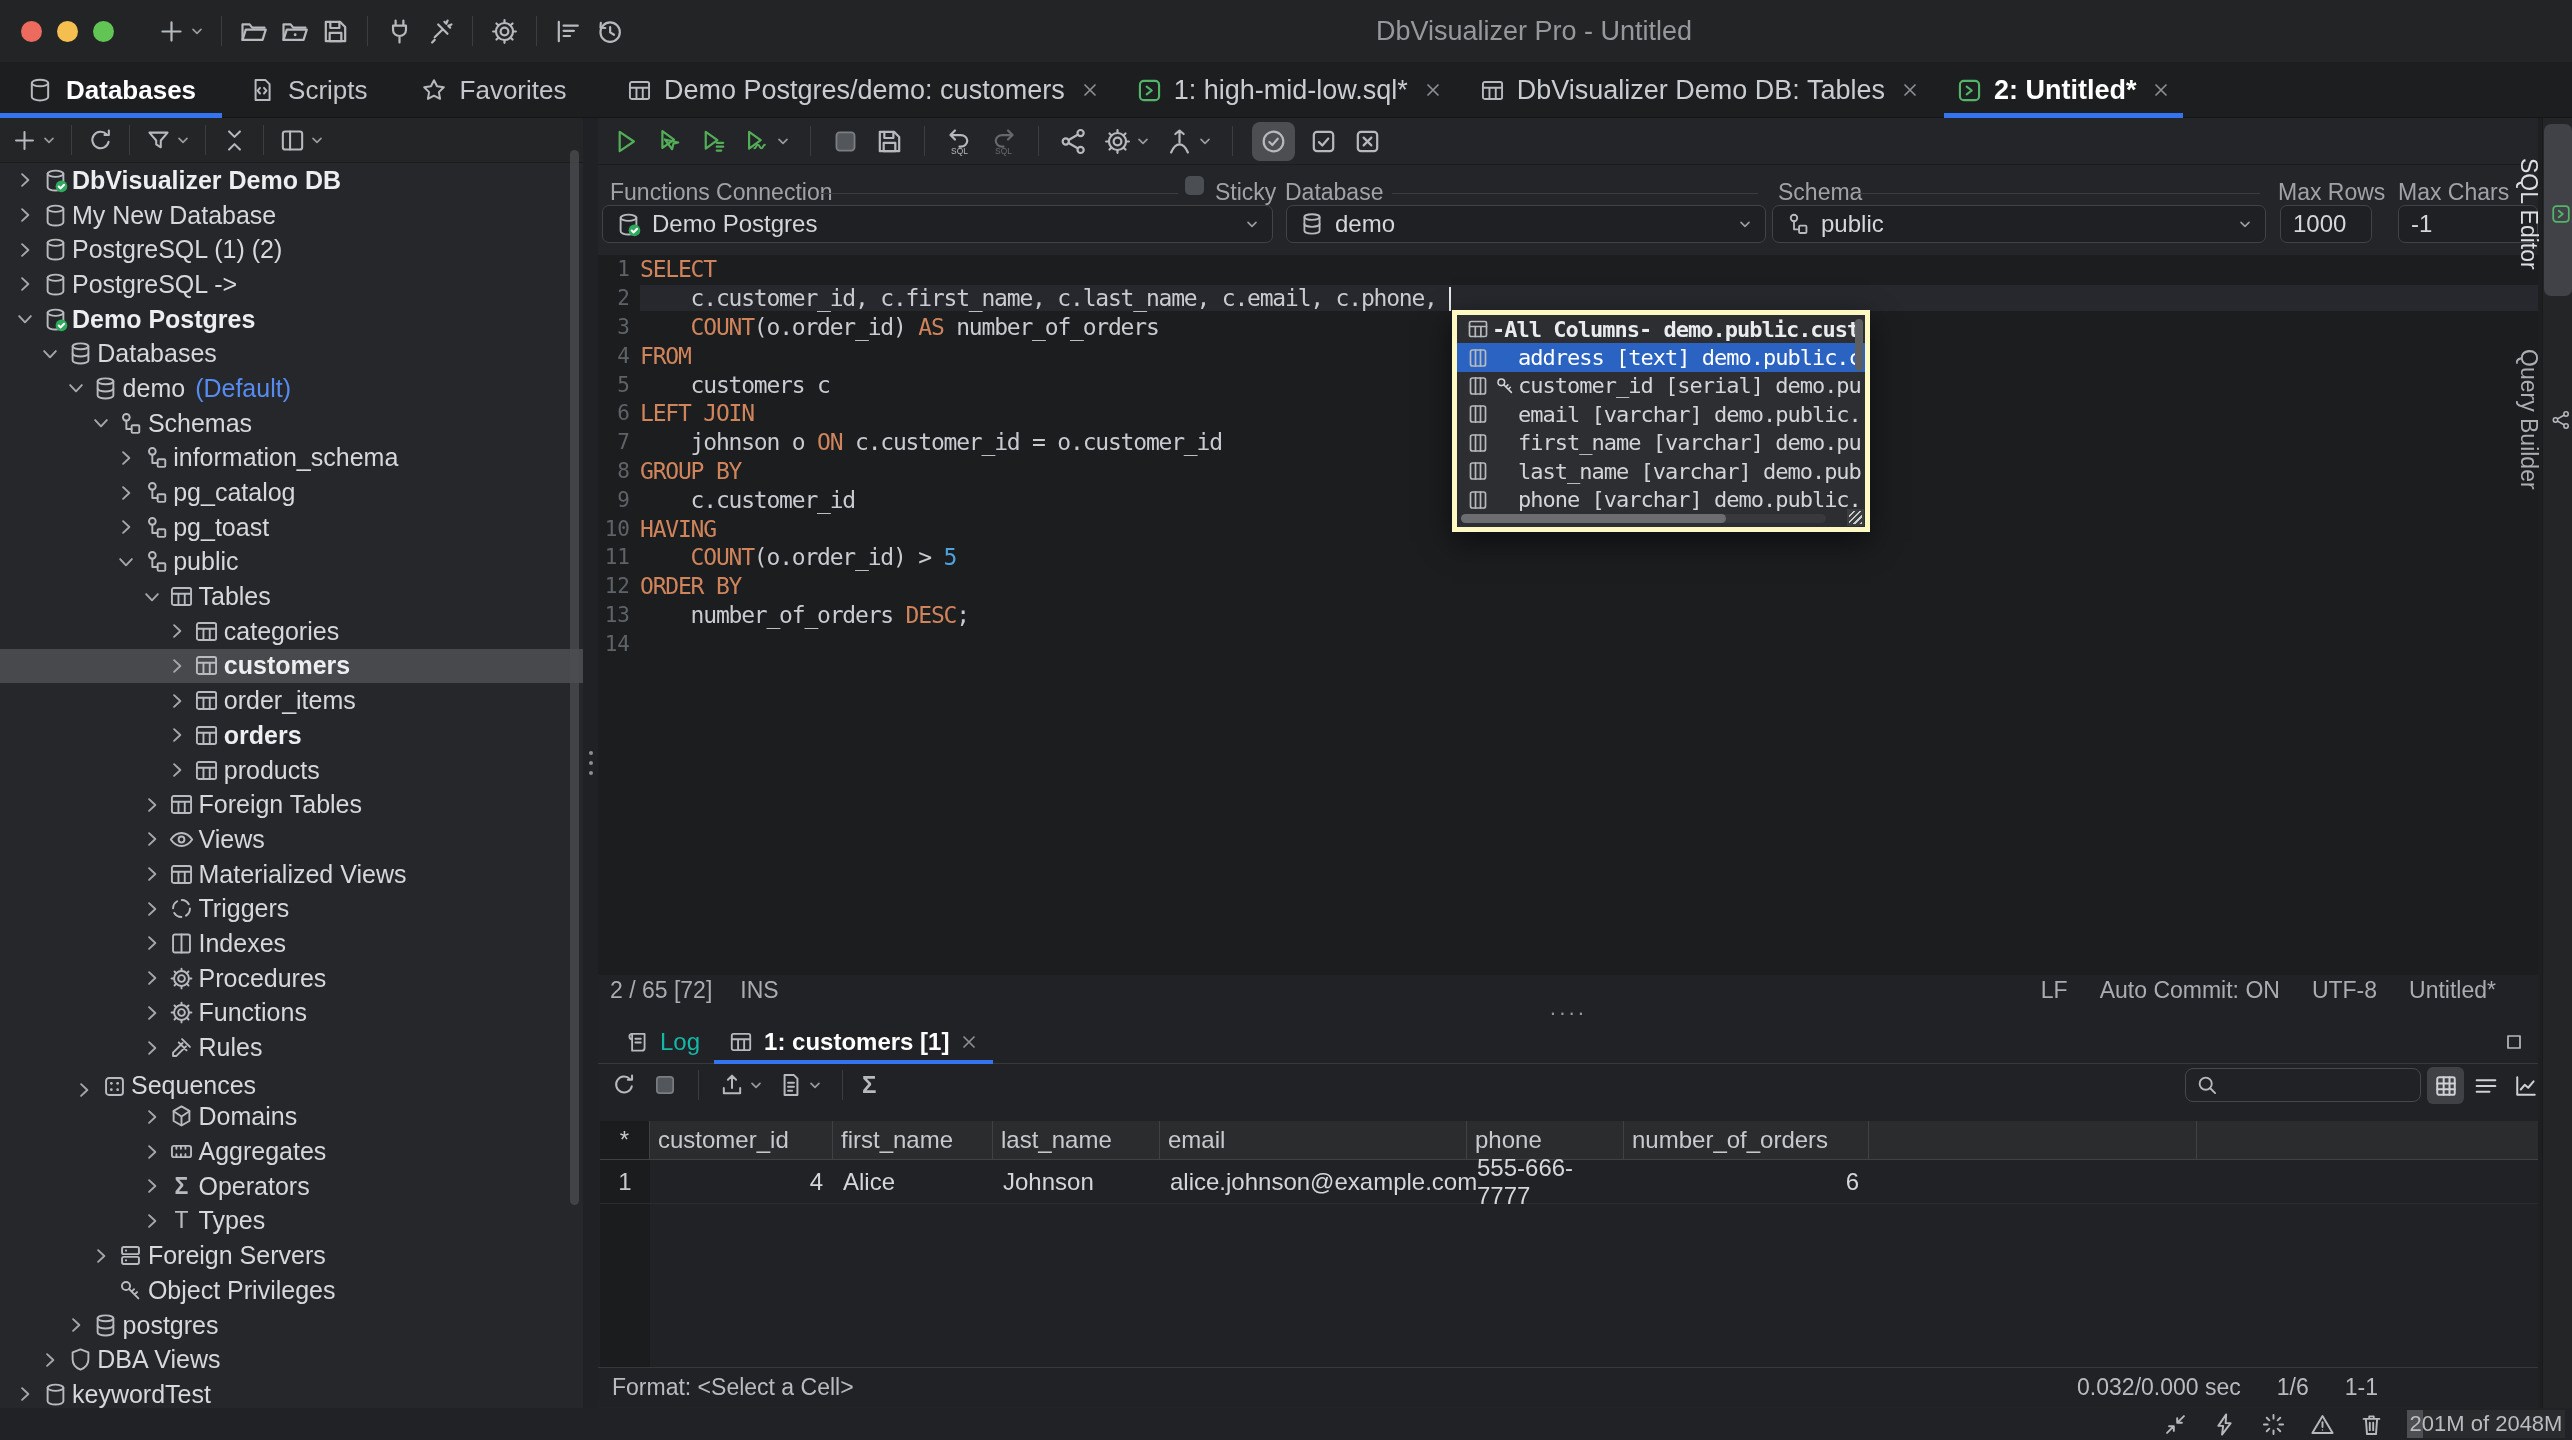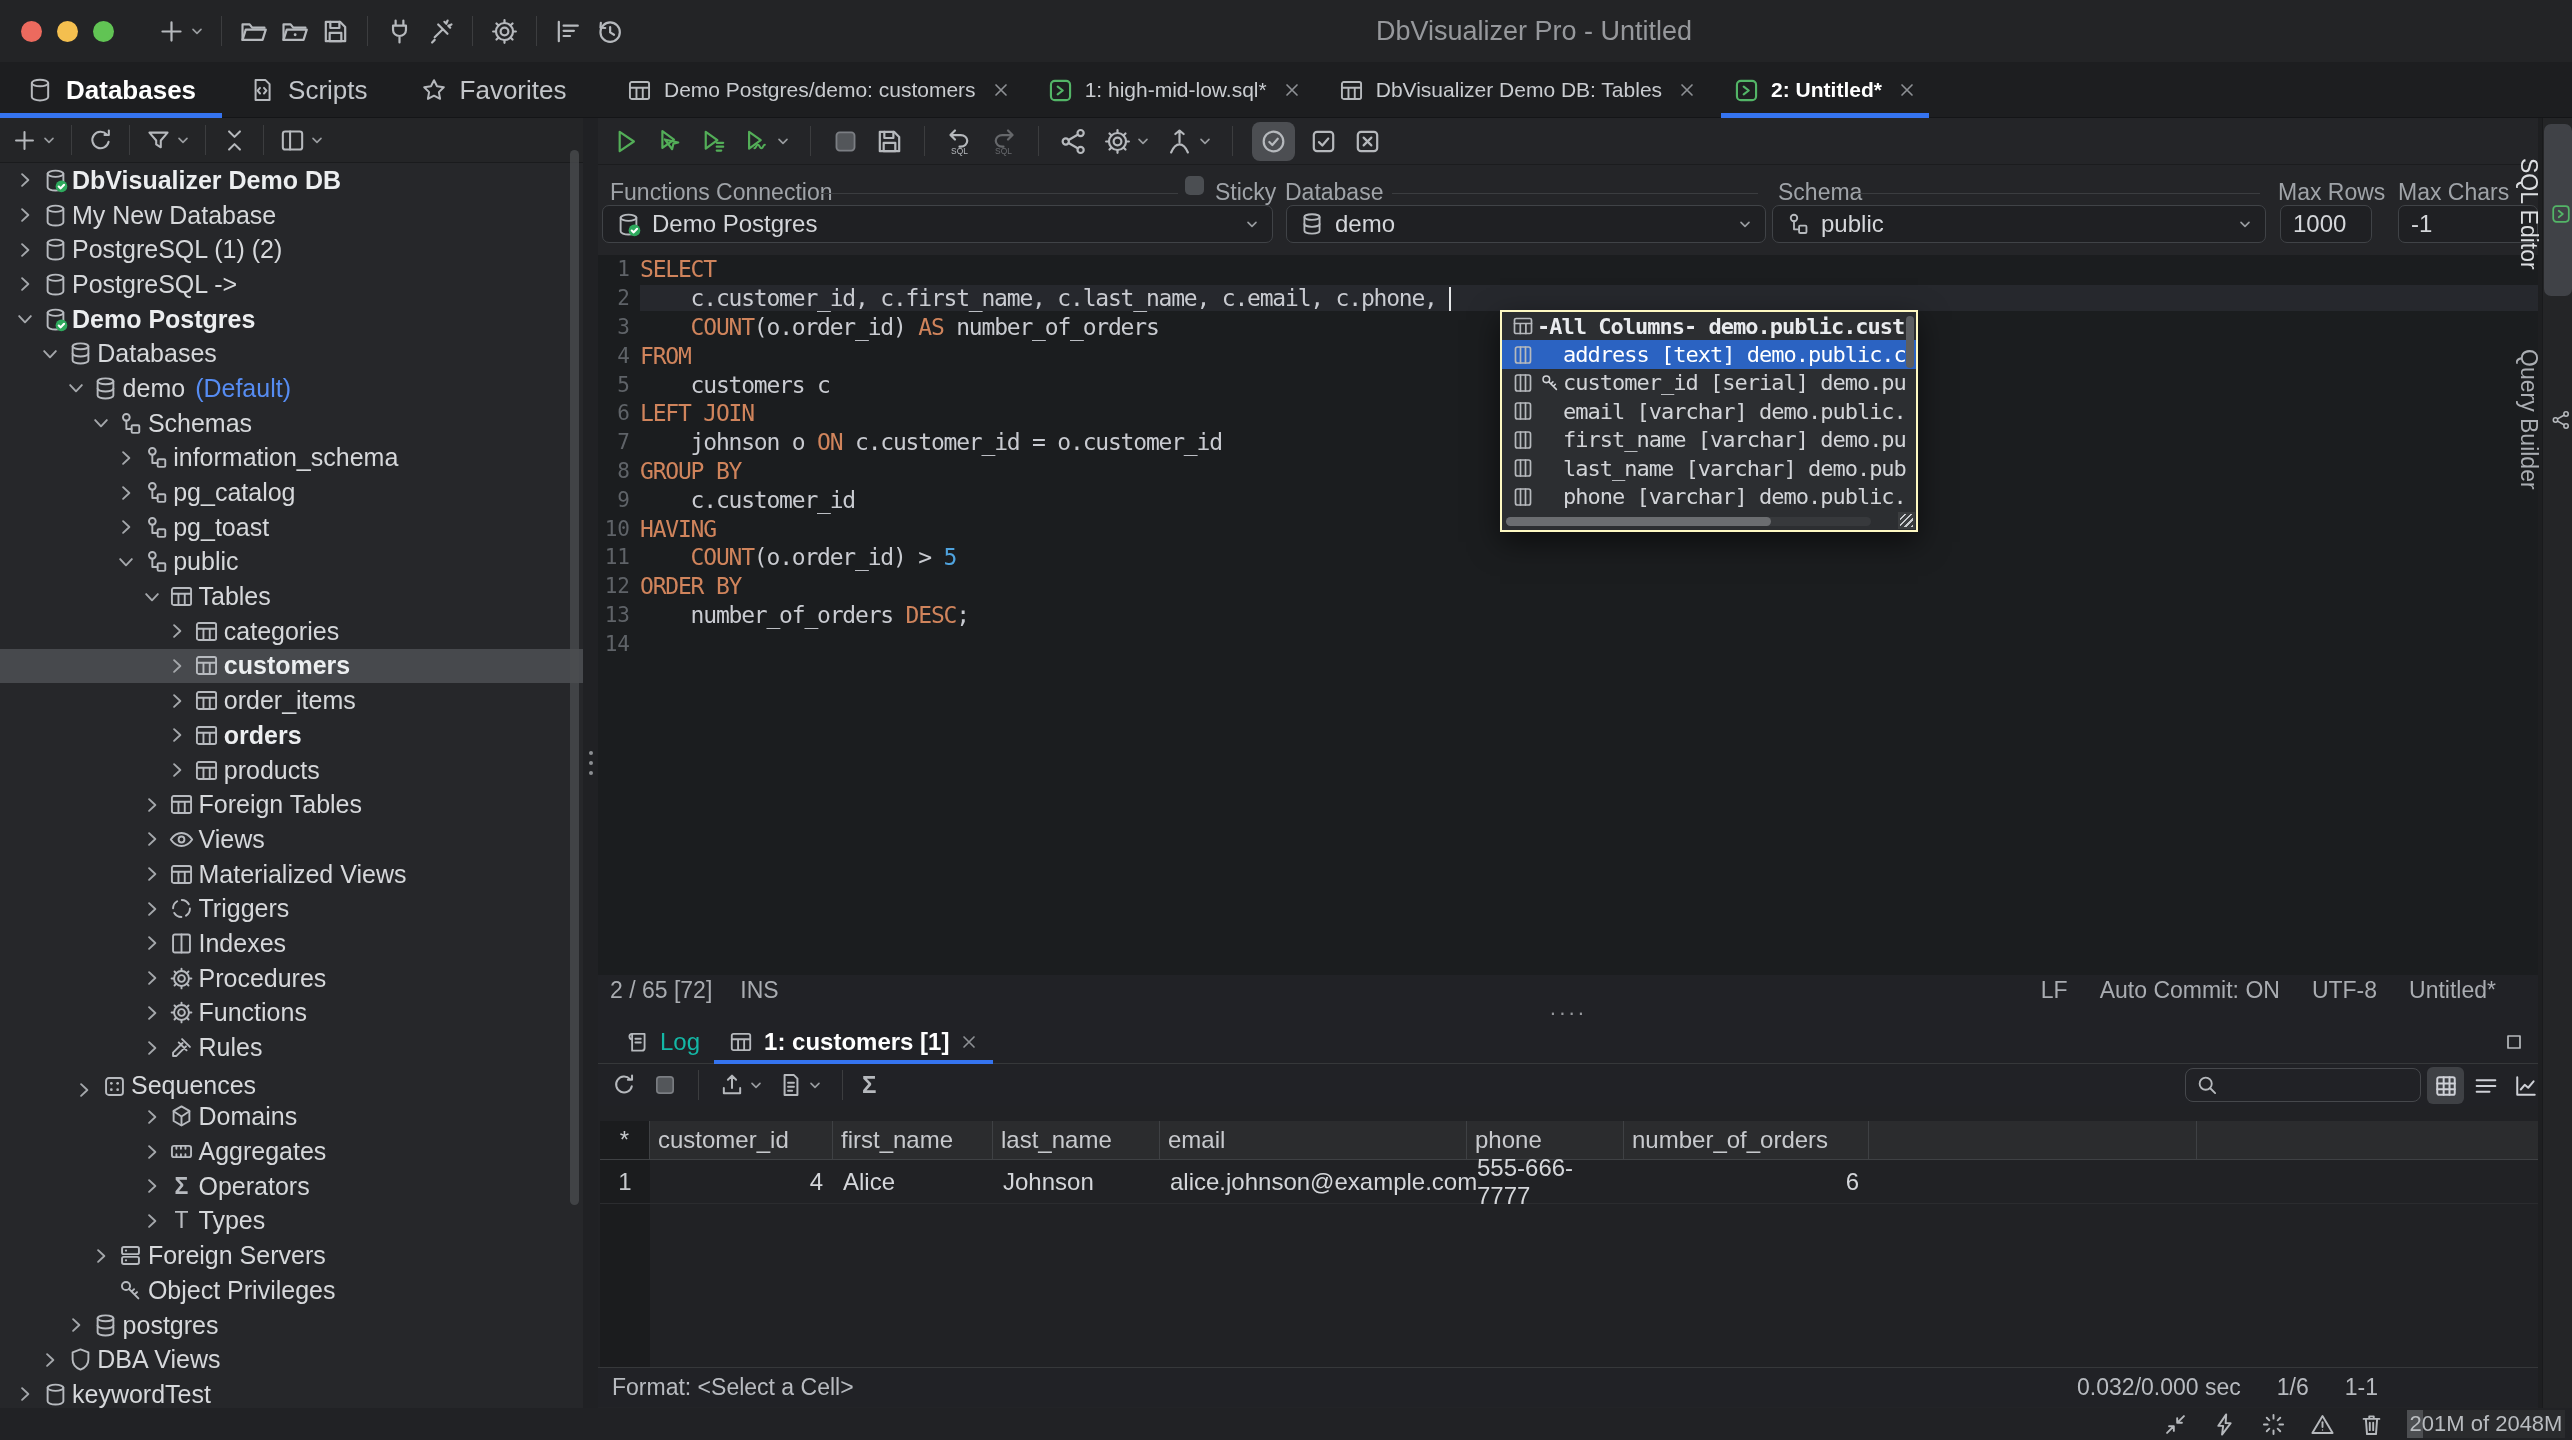--- a/index.html
+++ b/index.html
@@ -24,21 +24,21 @@
   
   .tabrow { position:absolute; left:0; top:62px; width:2572px; height:56px; background:#1d1e20;
             border-bottom:1px solid #141517; }
   .navtabs { position:absolute; left:0; top:0; height:56px; display:flex; }
   .navtab { position:relative; display:flex; align-items:center; gap:12px; padding:0 26px; height:56px;
             font-size:26px; color:#c3c6ca; cursor:default; }
   .navtab.active { color:#fff; font-weight:bold; }
   .navtab.active::after { content:""; position:absolute; left:0; right:0; bottom:0; height:5px; background:#3574f0; }
   .doctabs { position:absolute; left:608px; top:0; height:56px; display:flex; }
   .doctab { position:relative; display:flex; align-items:center; gap:11px; padding:0 18px; height:56px;
-            font-size:21px; color:#c9ccd0; }
+            font-size:27px; color:#c9ccd0; }
   .doctab.active { color:#fff; font-weight:bold; }
   .doctab.active::after { content:""; position:absolute; left:6px; right:6px; bottom:0; height:5px; background:#3574f0; }
   .doctab .close { color:#8d9094; margin-left:4px; }
 
   
   .sidebar { position:absolute; left:0; top:118px; width:583px; height:1290px; background:#26272a; overflow:hidden; }
   .tree-toolbar { height:45px; display:flex; align-items:center; gap:8px; padding-left:10px;
                   border-bottom:1px solid #1a1b1d; background:#242527; }
   .tree { position:relative; }
   .trow { position:relative; display:flex; align-items:center; height:34.7px; font-size:25px;
@@ -79,22 +79,22 @@
             font-family:"DejaVu Sans Mono",monospace; font-size:23px; letter-spacing:-1.2px; }
   .eline { display:flex; height:28.8px; align-items:center; }
   .eline .ln { width:42px; flex:0 0 42px; text-align:right; padding-right:10px; color:#5f6368;
                font-size:21px; letter-spacing:0; }
   .eline .code { flex:1; white-space:pre; color:#c9cbd1; }
   .eline.cur .code { background:#26282d; }
   .kw { color:#d0845c; } .num { color:#4fa3de; }
   .caret { display:inline-block; width:2px; height:24px; background:#e6e7e9; vertical-align:middle; }
 
   
-  .popup { position:absolute; left:1500px; top:310px; width:418px; height:222px; background:#2c2e31;
-           border:2px solid #fef9c3; box-shadow:0 10px 28px rgba(0,0,0,.55);
+  .popup { position:absolute; left:1452px; top:310px; width:418px; height:222px; background:#2c2e31;
+           border:5px solid #fef9c3; box-shadow:0 10px 28px rgba(0,0,0,.55);
            font-family:"DejaVu Sans Mono",monospace; font-size:22px; letter-spacing:-1px; overflow:hidden; }
   .pitem { display:flex; align-items:center; height:28.4px; color:#d2d4d8; white-space:nowrap; padding-left:7px; }
   .pitem .ic { flex:0 0 28px; }
   .pitem .kslot { flex:0 0 26px; display:flex; justify-content:center; }
   .pitem.head { font-weight:bold; color:#e9ebee; }
   .pitem.sel { background:#2b63c2; color:#fff; }
   .p-vscroll { position:absolute; right:2px; top:4px; width:8px; height:52px; background:#5c5e61; border-radius:4px; }
   .p-hscroll { position:absolute; left:4px; bottom:4px; height:9px; width:365px; background:#37393c; border-radius:5px; }
   .p-hthumb { height:9px; width:265px; background:#6b6d70; border-radius:5px; }
   .p-grip { position:absolute; right:1px; bottom:1px; width:17px; height:17px; background:#3b3d3f; }

